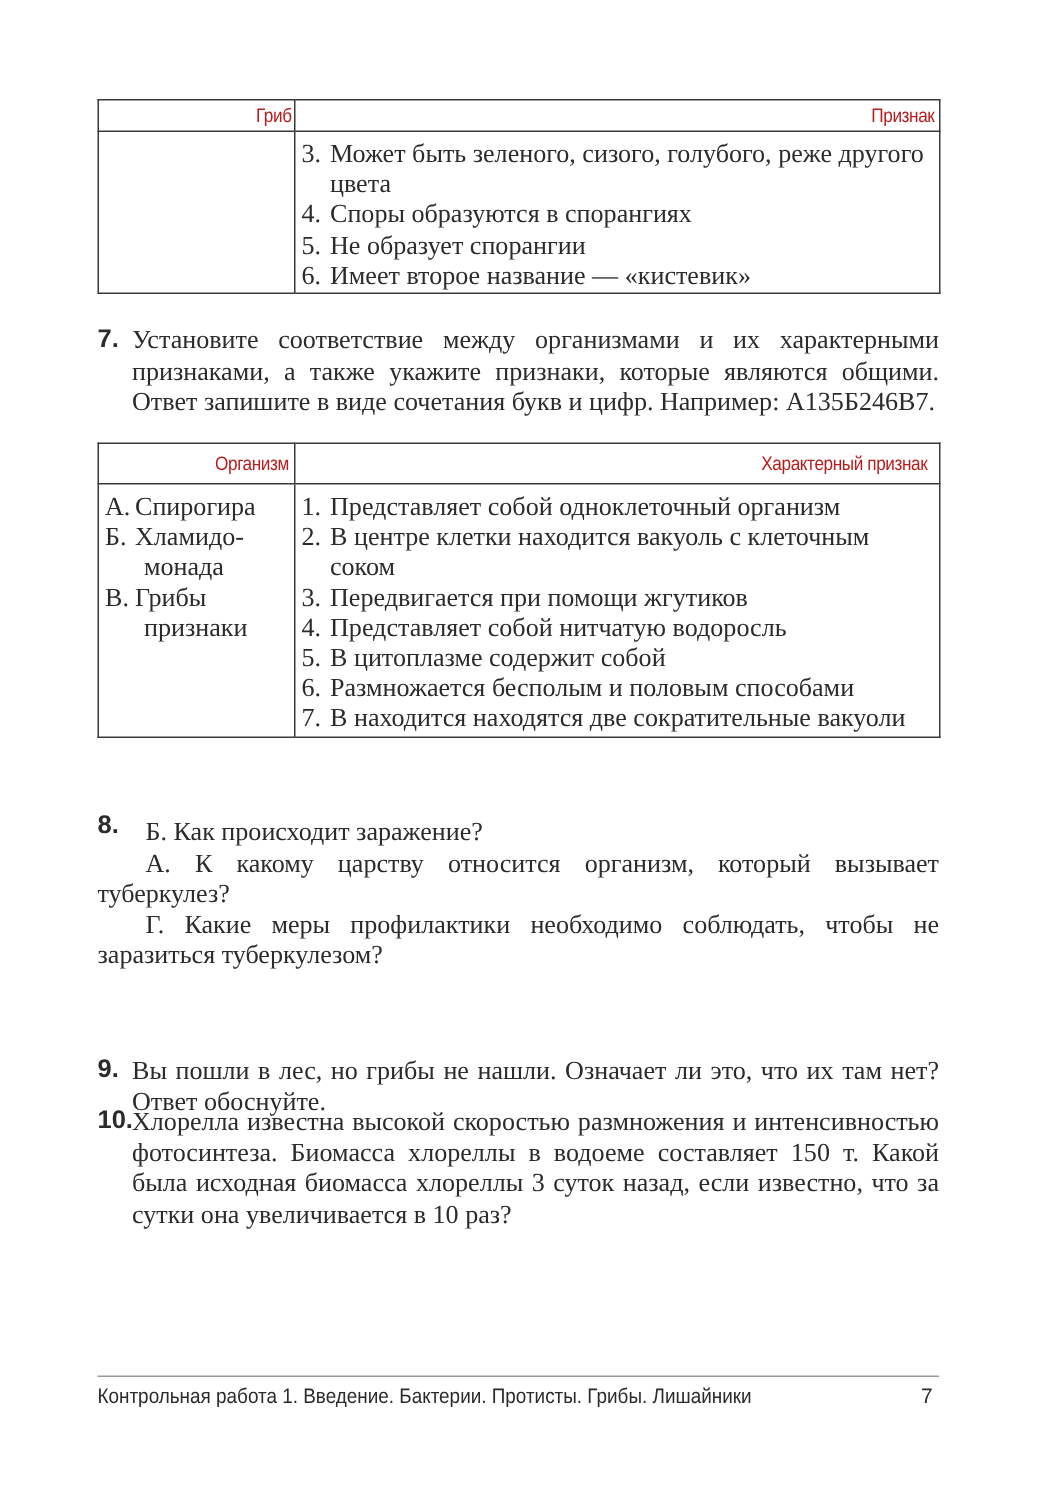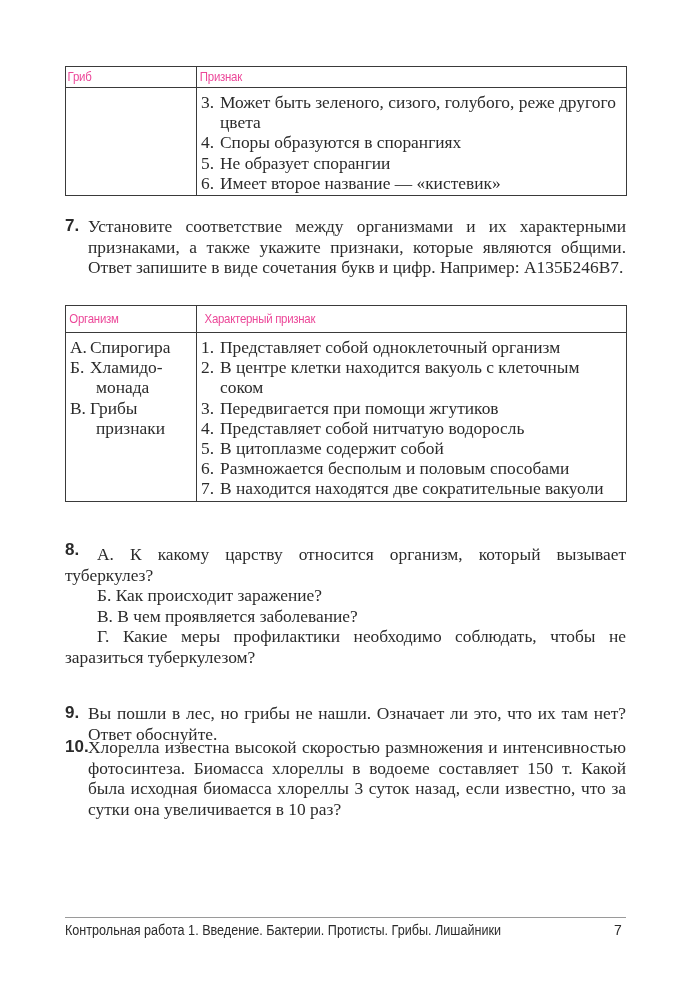--- a/index.html
+++ b/index.html
@@ -33,29 +33,29 @@
       padding: 0;
       vertical-align: top;
     }
     table.match th {
       font-family: "Liberation Sans", "DejaVu Sans", sans-serif;
       font-weight: normal;
       font-size: 13px;
       transform-origin: center;
       height: 20px;
       line-height: 20px;
-      text-align: left;
-      color: #ec4899;
+      text-align: right;
+      color: #b91c1c;
       letter-spacing: -0.3px;
     }
     table.match th span { display: inline-block; transform: scaleX(0.88); }
     table.match col.c1 { width: 131px; }
     table.match col.c2 { width: 430px; }
     #table1 { top: 66px; }
-    #table2 { top: 305px; }
+    #table2 { top: 295px; }
     #table2 th { height: 26px; line-height: 26px; }
     .cell-list {
       list-style: none;
       margin: 0;
       padding: 4px 4px 2px 4px;
       font-size: 17.4px;
       line-height: 20.2px;
     }
     .cell-list li {
       position: relative;
@@ -213,23 +213,22 @@
             <li><span class="num">7.</span><span>В находится находятся две сократительные вакуоли</span></li>
           </ul>
         </td>
       </tr>
     </tbody>
   </table>
 
   <div id="task8" class="task">
     <span class="tnum">8.</span>
     <div class="subs">
+      <p class="sub">Б.  Как происходит заражение?</p>
       <p class="sub">А.  К какому царству относится организм, который вызывает туберкулез?</p>
-      <p class="sub">Б.  Как происходит заражение?</p>
-      <p class="sub">В.  В чем проявляется заболевание?</p>
       <p class="sub">Г.  Какие меры профилактики необходимо соблюдать, чтобы не заразиться туберкулезом?</p>
     </div>
   </div>
 
   <div id="task9" class="task">
     <span class="tnum">9.</span>
     <div class="tbody">Вы пошли в лес, но грибы не нашли. Означает ли это, что их там нет? Ответ обоснуйте.</div>
   </div>
 
   <div id="task10" class="task">

